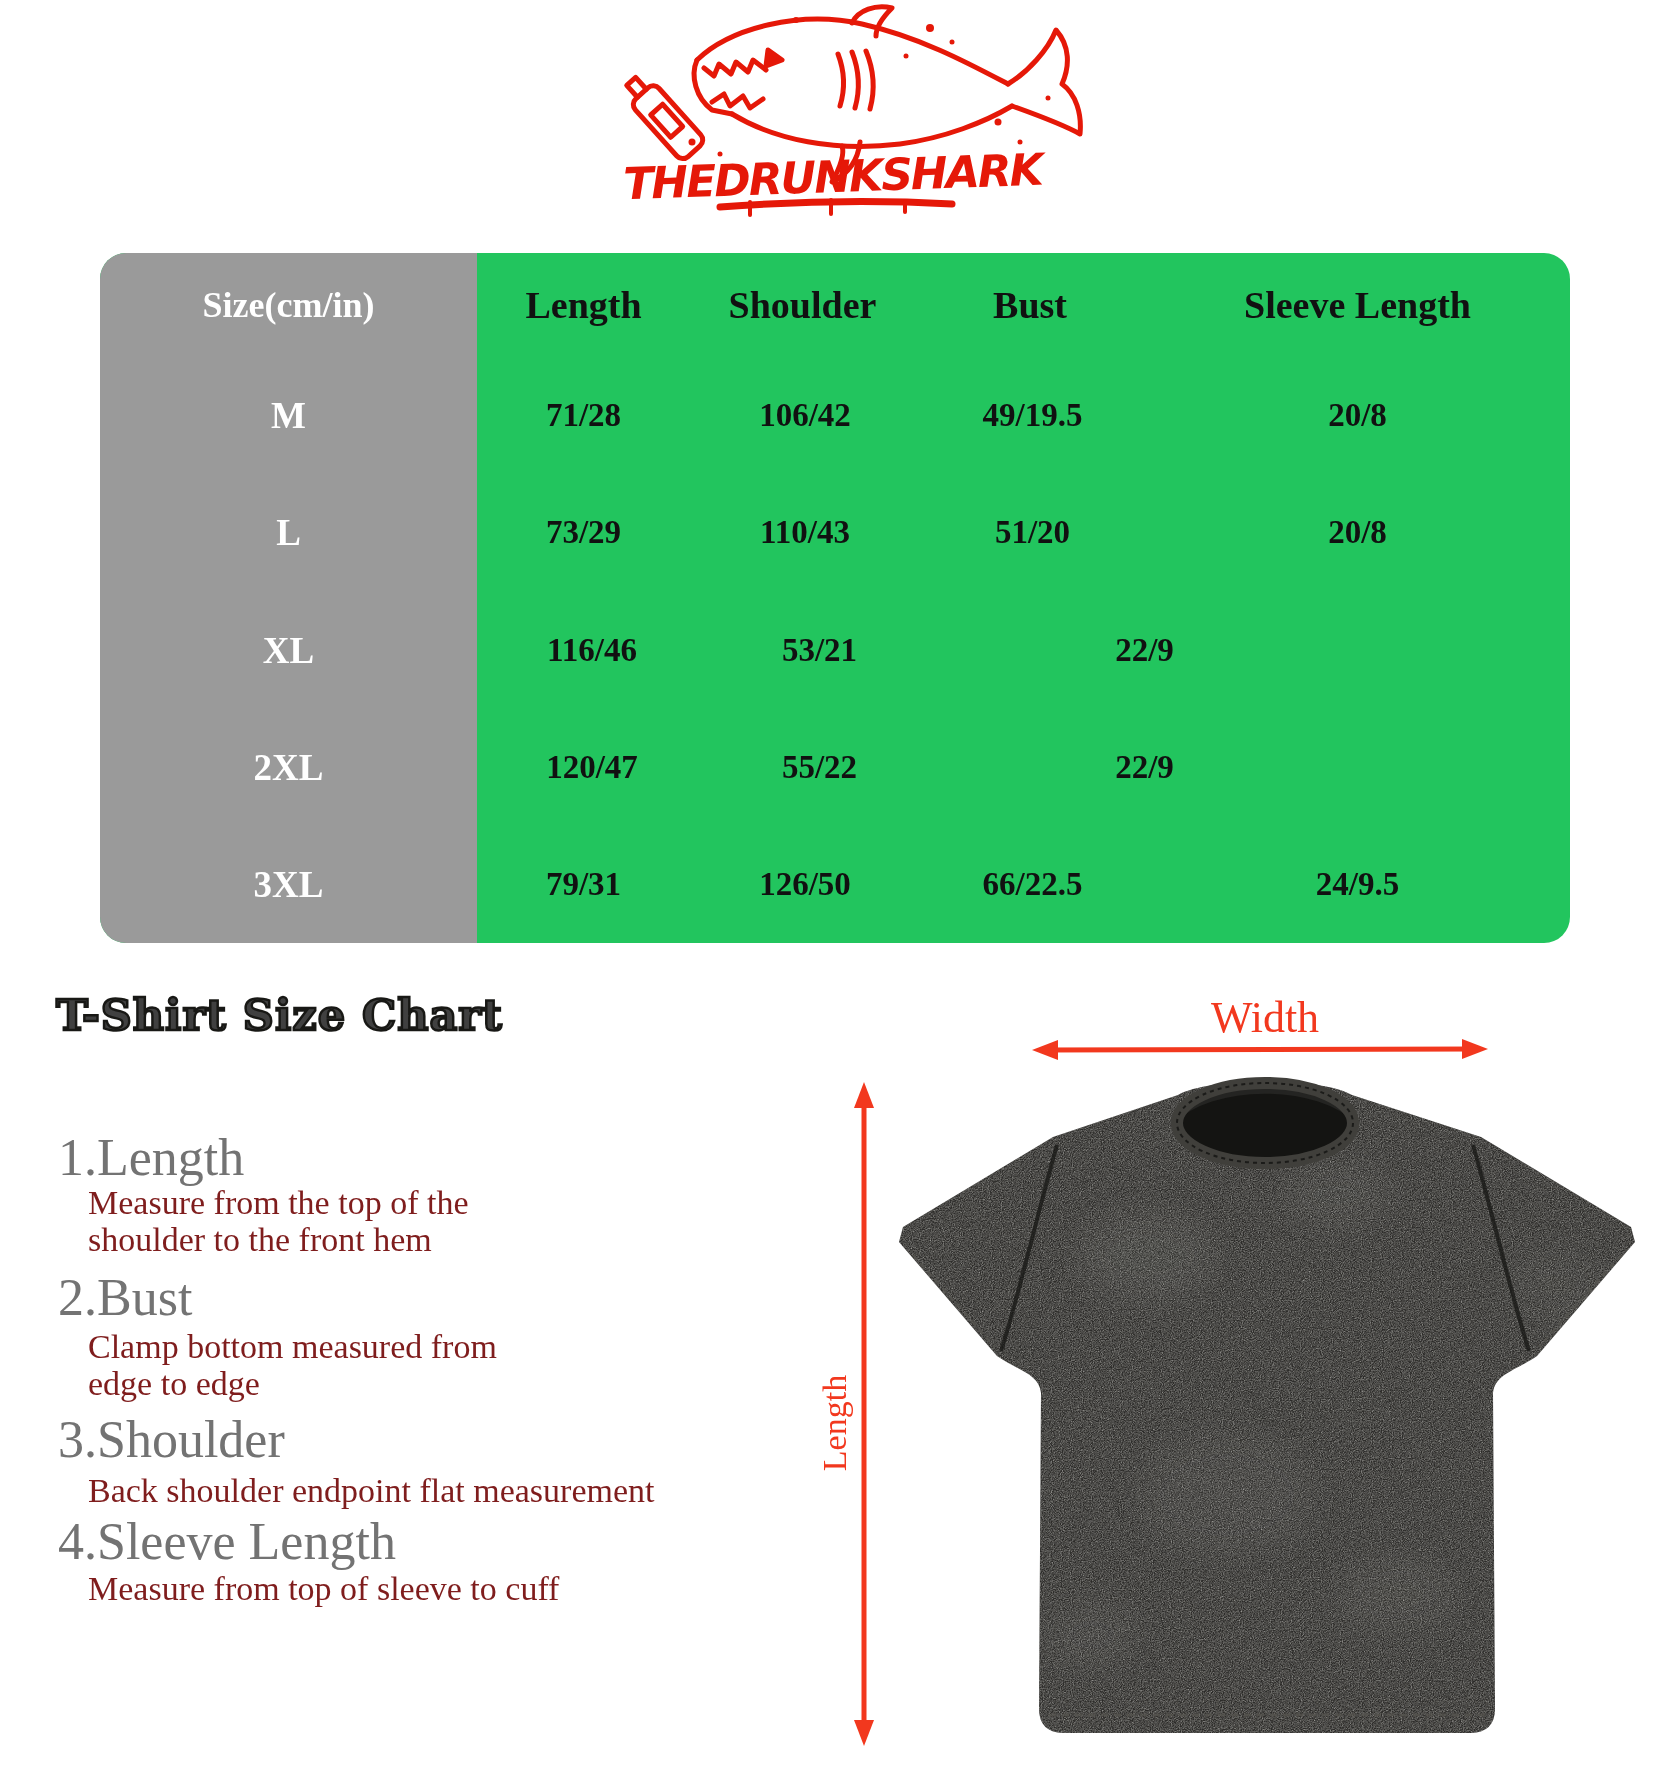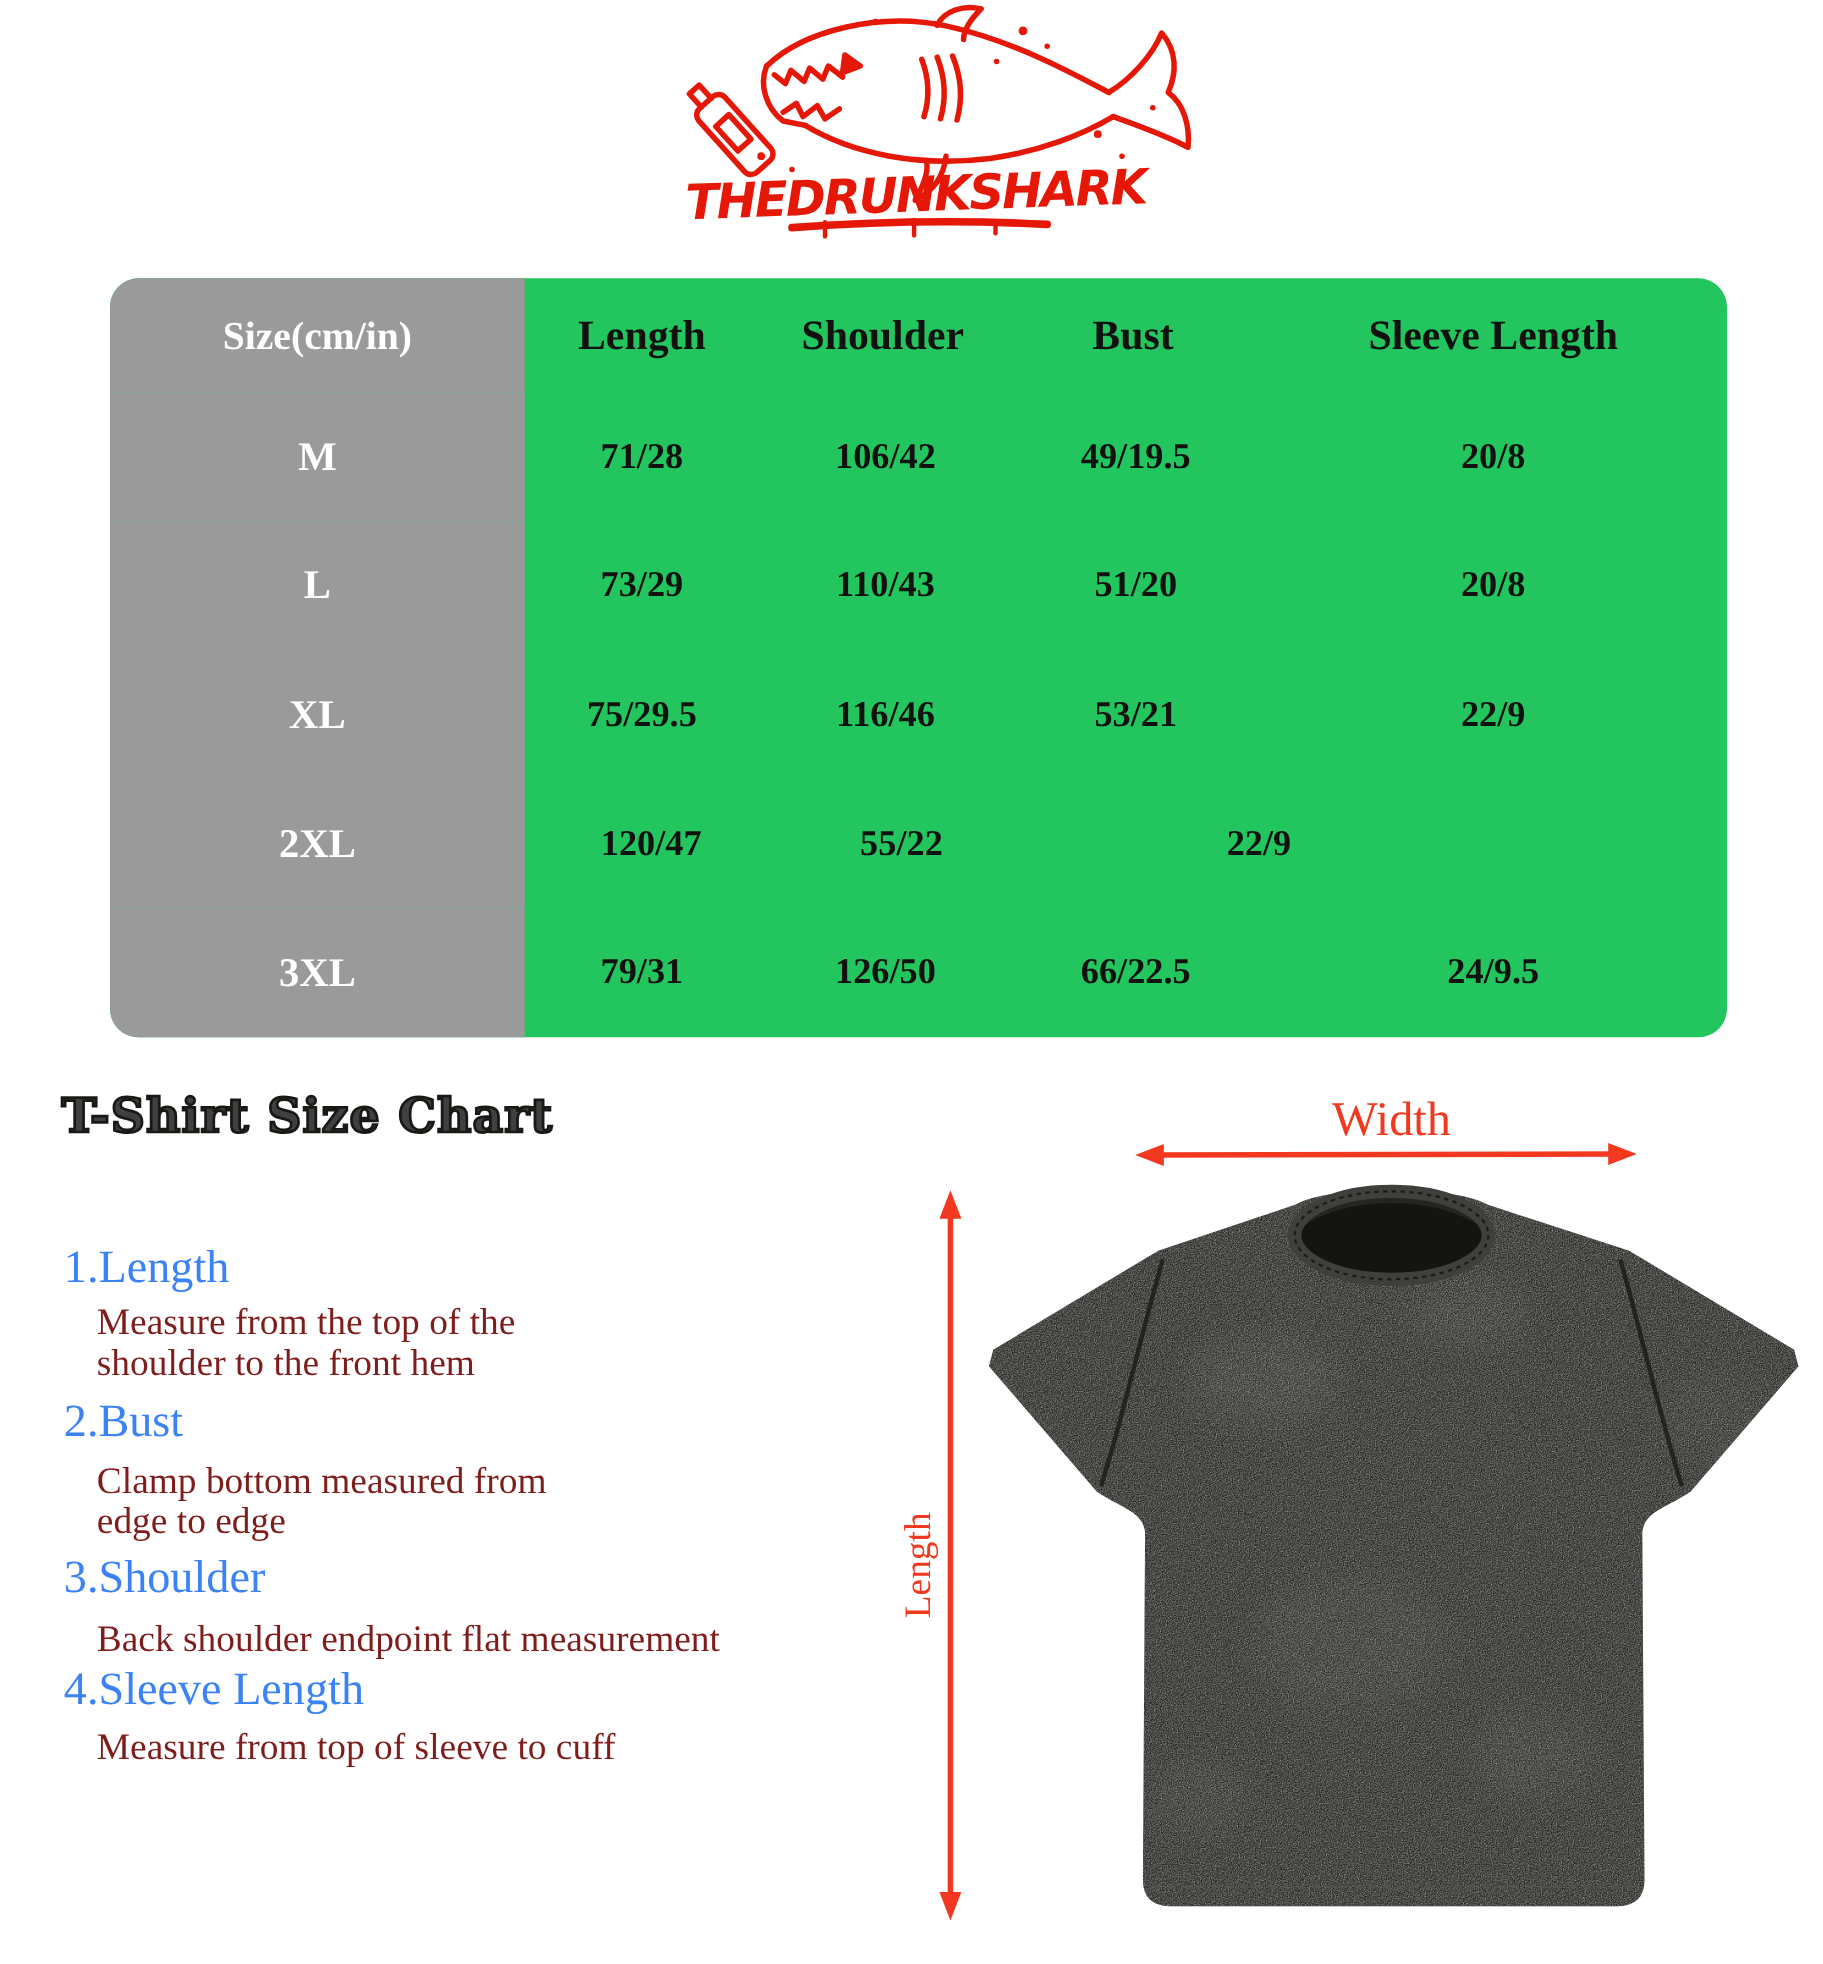--- a/index.html
+++ b/index.html
@@ -24,21 +24,21 @@
   .st-size{background:#9a9a9a;color:#ffffff;font-size:37px;}
   .st-header .st-cell{font-size:38px;}
   .st-header .st-size{border-top-left-radius:26px;font-size:36px;}
   .st-row:last-child .st-size{border-bottom-left-radius:26px;}
 
   
   .guide-title{position:absolute;left:56px;top:990px;width:800px;
                font-family:"DejaVu Serif","Liberation Serif",serif;
                font-weight:900;font-size:43px;letter-spacing:1px;color:#404040;
                -webkit-text-stroke:2.5px #181815;}
-  .g-label{position:absolute;left:58px;font-size:42px;color:#3b82f6;}
+  .g-label{position:absolute;left:58px;font-size:52px;color:#737373;}
   .g-desc{position:absolute;left:88px;font-size:34px;line-height:37px;color:#7f1d1d;white-space:pre-line;}
   #g-label-0{top:1128px;}  #g-desc-0{top:1184px;}
   #g-label-1{top:1268px;}  #g-desc-1{top:1328px;}
   #g-label-2{top:1410px;}  #g-desc-2{top:1472px;}
   #g-label-3{top:1512px;}  #g-desc-3{top:1570px;}
 
   
   .width-label{position:absolute;left:1165px;top:992px;width:200px;text-align:center;
                font-size:44px;color:#f2381e;}
   .length-label{position:absolute;left:736px;top:1403px;width:200px;height:40px;text-align:center;
@@ -122,21 +122,20 @@
     </div>
     <div class="st-row">
       <div class="st-cell st-size c0">L</div>
       <div class="st-cell c1">73/29</div>
       <div class="st-cell c2">110/43</div>
       <div class="st-cell c3">51/20</div>
       <div class="st-cell c4">20/8</div>
     </div>
     <div class="st-row">
       <div class="st-cell st-size c0">XL</div>
-      <div class="st-cell c1">75/29.5</div>
       <div class="st-cell c2">116/46</div>
       <div class="st-cell c3">53/21</div>
       <div class="st-cell c4">22/9</div>
     </div>
     <div class="st-row">
       <div class="st-cell st-size c0">2XL</div>
       <div class="st-cell c2">120/47</div>
       <div class="st-cell c3">55/22</div>
       <div class="st-cell c4">22/9</div>
     </div>

